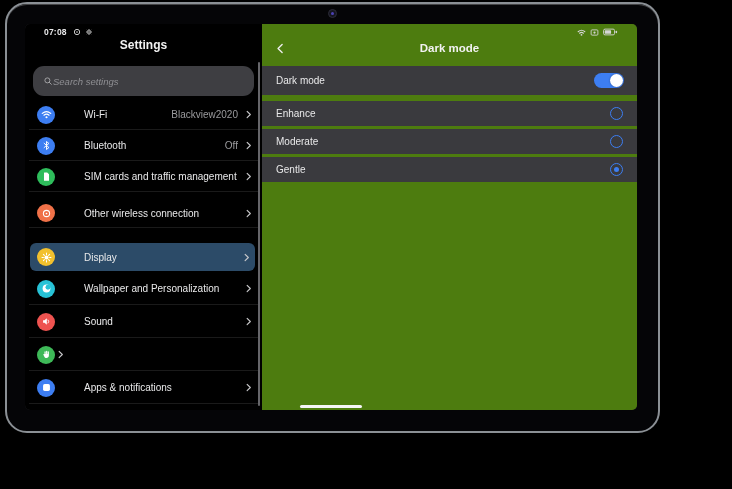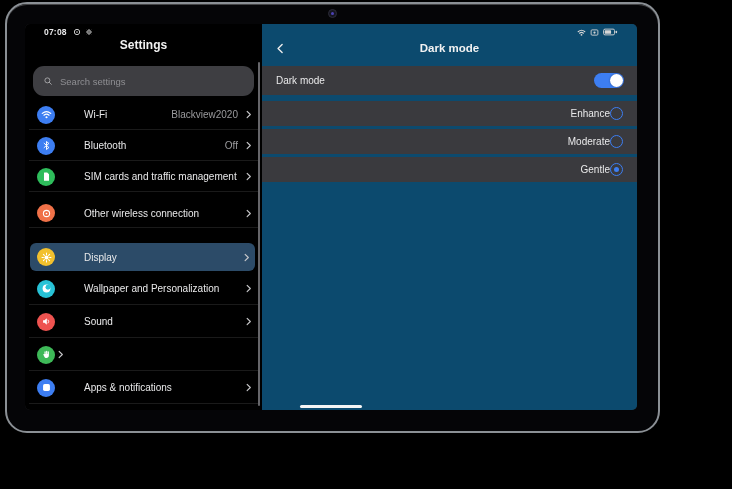--- a/index.html
+++ b/index.html
@@ -32,21 +32,21 @@
   .sb-time { color:#e9e9ea; font-size:8.5px; font-weight:bold; letter-spacing:.2px; margin-right:2px; }
   .sb-ico svg { width:8px; height:8px; display:block; }
   .sb-right .sb-ico svg { width:9px; height:9px; }
   .sb-ico.batt svg { width:15px; height:8px; }
 
   
   .sidebar { position:absolute; left:0; top:0; bottom:0; width:237px; background:#000000; }
   .side-title { position:absolute; top:14px; left:0; right:0; text-align:center;
     color:#f2f2f2; font-size:12px; font-weight:bold; }
   .search { position:absolute; top:42px; left:8px; width:221px; height:22px;
-    background:#3e3e42; border-radius:11px; display:flex; align-items:center; padding:15px 10px; gap:7px; }
+    background:#3e3e42; border-radius:11px; display:flex; align-items:center; padding:15px 10px; gap:0;font-style:italic; }
   .search svg { width:10px; height:10px; }
   .search-ph { color:#8f8f93; font-size:9.5px; }
 
   .list { position:absolute; top:75px; left:0; right:0; }
   .group.g0 { margin-bottom:6px; }
   .group.g1 { margin-bottom:15px; }
   .group.g2 { margin-bottom:1px; }
   .row { position:relative; display:flex; align-items:center; padding:0 8px 0 12px; height:31px; }
   .g1 .row { height:30px; }
   .g3 .row { height:33px; }
@@ -57,38 +57,38 @@
   .cicon svg { width:11px; height:11px; display:block; }
   .rlabel { color:#e9e9ea; font-size:10px; margin-left:29px; flex:1 1 auto;
     white-space:nowrap; overflow:hidden; }
   .rvalue { color:#9b9b9e; font-size:10px; margin-right:5px; }
   .chev { width:11px; height:11px; flex:0 0 auto; }
   .chev svg { width:11px; height:11px; display:block; }
   .side-scrollbar { position:absolute; left:233px; top:38px; bottom:4px; width:2px;
     background:#66666a; border-radius:1px; }
 
   
-  .detail { position:absolute; left:237px; top:0; right:0; bottom:0; background:#0c4a6e; }
+  .detail { position:absolute; left:237px; top:0; right:0; bottom:0; background:#4d7c0f; }
   .detail-header { position:absolute; top:0; left:0; right:0; height:40px;
     display:flex; align-items:center; padding:8px 12px 0 12px; }
   .back { width:13px; height:13px; cursor:pointer; }
   .back svg { width:13px; height:13px; display:block; }
   .detail-title { position:absolute; left:0; right:0; top:8px; height:32px; line-height:32px;
     text-align:center; color:#f2f2f2; font-size:11.5px; font-weight:bold; pointer-events:none; }
   .toggle-row { position:absolute; top:42px; left:0; right:0; height:29px; background:#3a3a3e;
     display:flex; align-items:center; justify-content:space-between; padding:0 13px 0 14px; }
   .trlabel { color:#e9e9ea; font-size:10px; }
   .toggle { position:relative; width:30px; height:15px; border-radius:8px; background:#4a4a4e; }
   .toggle.on { background:var(--accent,#3d7ef2); }
   .toggle .knob { position:absolute; top:1px; left:1px; width:13px; height:13px; border-radius:50%;
     background:#fff; box-shadow:0 0 2px rgba(0,0,0,.4); }
   .toggle.on .knob { left:auto; right:1px; }
   .options { position:absolute; top:77px; left:0; right:0; }
   .opt { height:25px; margin-bottom:3px; background:#3a3a3e;
-    display:flex; align-items:center; justify-content:flex-end; padding:0 14px; }
+    display:flex; align-items:center; justify-content:space-between; padding:0 14px; }
   .olabel { color:#e9e9ea; font-size:10px; }
   .radio { position:relative; width:13px; height:13px; border-radius:50%;
     border:1.5px solid var(--accent,#3d7ef2); }
   .radio.sel::after { content:""; position:absolute; left:2.5px; top:2.5px; width:5px; height:5px;
     border-radius:50%; background:var(--accent,#3d7ef2); }
 
   .home-indicator { position:absolute; left:50%; bottom:2px; transform:translateX(-50%);
     width:62px; height:3px; border-radius:2px; background:#f5f5f5; z-index:6; }
 </style>
 </head>

